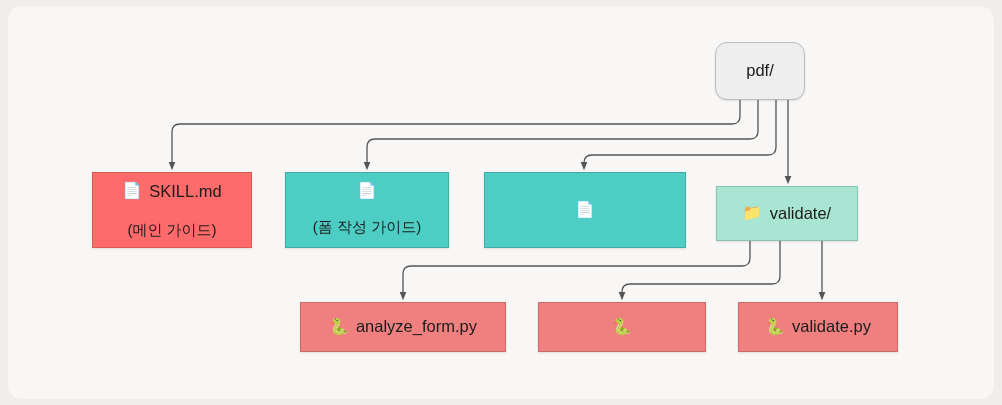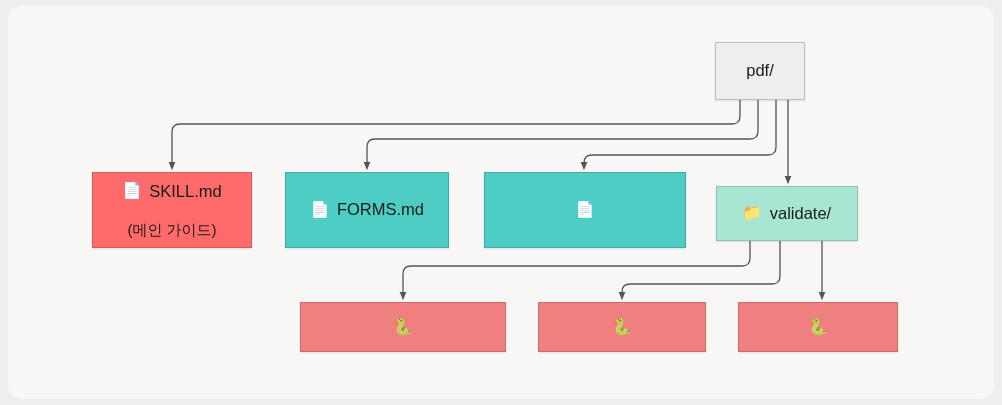--- a/index.html
+++ b/index.html
@@ -57,21 +57,21 @@
   .node .sub-text {
     font-size: 15px;
     margin-top: 18px;
     white-space: nowrap;
   }
   .node .glyph {
     font-size: 16px;
     line-height: 1;
     display: inline-block;
   }
-  .n-pdf      { background: #eeeeee; border-color: #bdbdbd; }
+  .n-pdf      { background: #eeeeee; border-color: #bdbdbd; border-radius: 12px; }
   .n-md-red   { background: #ff6b6b; }
   .n-md-teal  { background: #4ecdc4; }
   .n-scripts  { background: #a8e6d3; }
   .n-py       { background: #f08080; }
 </style>
 </head>
 <body>
 
 <div id="root">
   <div id="canvas"></div>
@@ -102,43 +102,45 @@
       <div class="node n-md-red" style="left: 92px; top: 172px; width: 160px; height: 76px;">
         <div class="title-row">
           <span class="glyph">📄</span>
           <span class="title-text">SKILL.md</span>
         </div>
         <div class="sub-text">(메인 가이드)</div>
       </div>
       <div class="node n-md-teal" style="left: 285px; top: 172px; width: 164px; height: 76px;">
         <div class="title-row">
           <span class="glyph">📄</span>
-          <span class="title-text">FORMS.md</span>
         </div>
+        <div class="sub-text">(폼 작성 가이드)</div>
       </div>
       <div class="node n-md-teal" style="left: 484px; top: 172px; width: 202px; height: 76px;">
         <div class="title-row">
           <span class="glyph">📄</span>
         </div>
       </div>
       <div class="node n-scripts" style="left: 716px; top: 186px; width: 142px; height: 55px;">
         <div class="title-row">
           <span class="glyph">📁</span>
           <span class="title-text">validate/</span>
         </div>
       </div>
       <div class="node n-py" style="left: 300px; top: 302px; width: 206px; height: 50px;">
         <div class="title-row">
           <span class="glyph">🐍</span>
+          <span class="title-text">analyze_form.py</span>
         </div>
       </div>
       <div class="node n-py" style="left: 538px; top: 302px; width: 168px; height: 50px;">
         <div class="title-row">
           <span class="glyph">🐍</span>
         </div>
       </div>
       <div class="node n-py" style="left: 738px; top: 302px; width: 160px; height: 50px;">
         <div class="title-row">
           <span class="glyph">🐍</span>
+          <span class="title-text">validate.py</span>
         </div>
       </div>
     </div>
 </div>
 
 </body></html>

